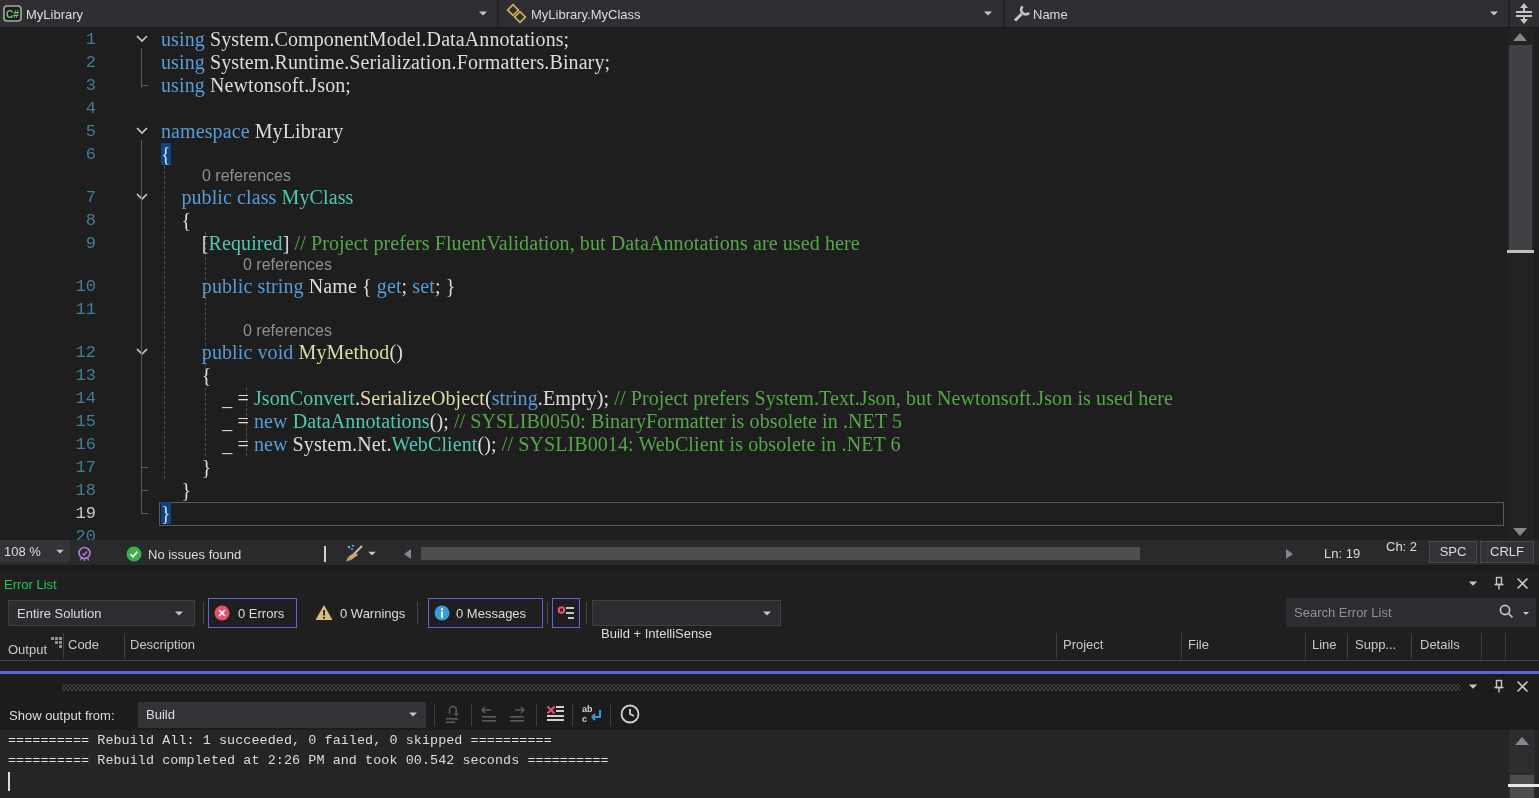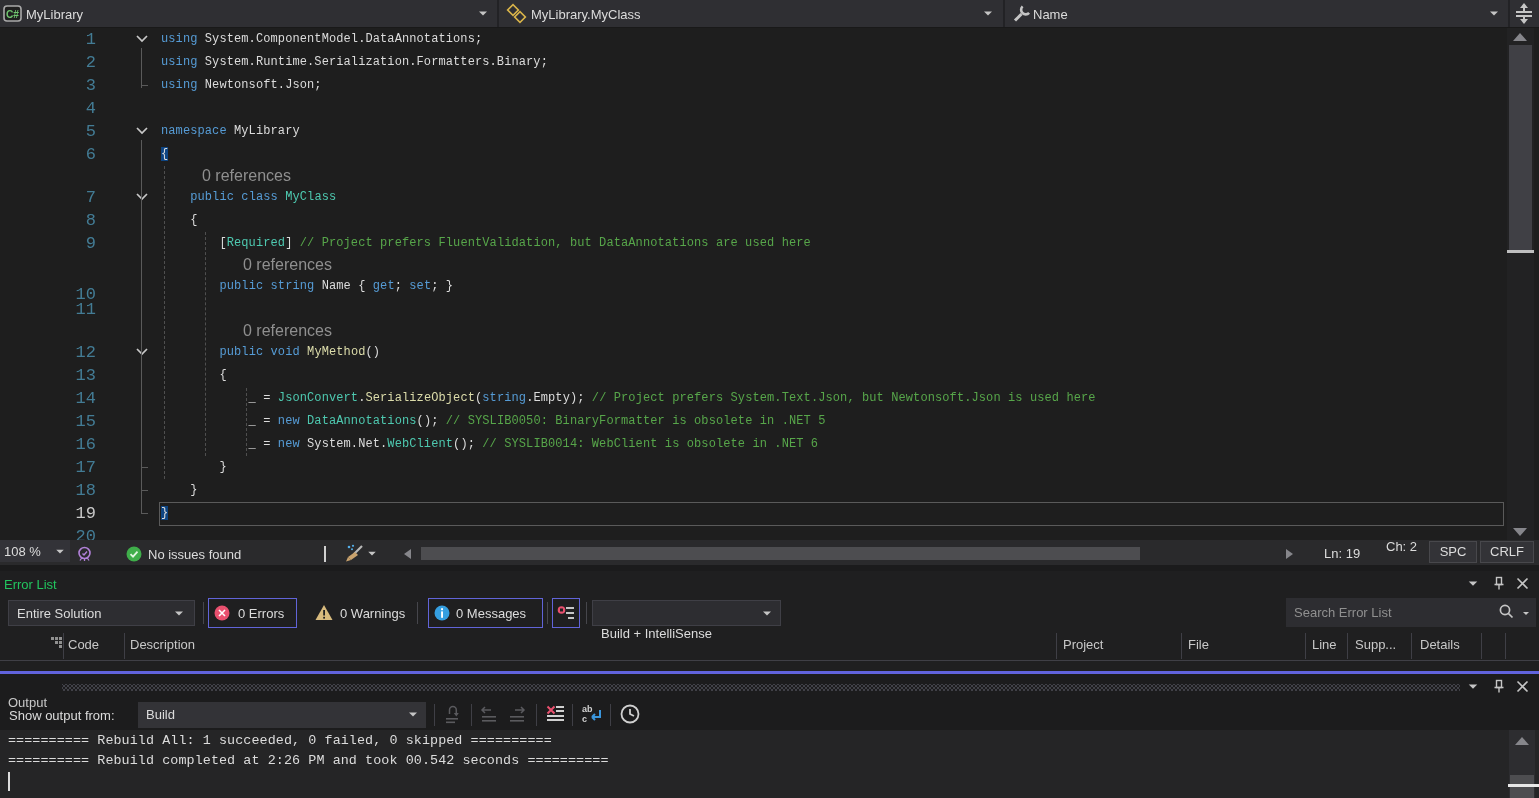--- a/index.html
+++ b/index.html
@@ -1,18 +1,18 @@
 <!DOCTYPE html>
 <html><head><meta charset="utf-8"><style>
 *{box-sizing:border-box;margin:0;padding:0}
 html,body{width:1539px;height:798px;background:#1e1e1e;overflow:hidden}
 body{position:relative;font-family:"Liberation Sans",sans-serif;color:#dcdcdc}
 .a{position:absolute}
 .mono{font-family:"Liberation Mono",monospace}
-.cl{position:absolute;left:161px;font-family:Liberation Mono, monospace;font-size:12px;line-height:23px;letter-spacing:.1px;white-space:pre;color:#dcdcdc}
+.cl{position:absolute;left:161px;font-family:Liberation Serif, serif;font-size:20px;line-height:23px;letter-spacing:.1px;white-space:pre;color:#dcdcdc}
 .ln{position:absolute;width:70px;text-align:right;font-family:"Liberation Mono",monospace;font-size:17px;line-height:23px;color:#437c95}
 .lens{position:absolute;font-size:16px;line-height:20px;color:#8f8f8f}
 .tri-d{width:0;height:0;border-left:5px solid transparent;border-right:5px solid transparent;border-top:5px solid #c5c5c5}
 .ui13{font-size:13px;color:#dcdcdc}
 </style></head><body>
 <div class="a" style="left:0;top:0;width:1539px;height:27px;background:#2f2f33"></div>
 <div class="a" style="left:497px;top:0;width:2px;height:27px;background:#222225"></div>
 <div class="a" style="left:1003px;top:0;width:2px;height:27px;background:#222225"></div>
 <div class="a" style="left:1508px;top:0;width:2px;height:27px;background:#222225"></div>
 <div class="a" style="left:0;top:27px;width:1539px;height:1px;background:#191919"></div>
@@ -47,21 +47,21 @@
 <div class="a" style="left:159px;top:502px;width:1345px;height:24px;border:1px solid #5a5a5a"></div>
 <div class="ln" style="left:26px;top:28px;color:#437c95;">1</div>
 <div class="ln" style="left:26px;top:51px;color:#437c95;">2</div>
 <div class="ln" style="left:26px;top:74px;color:#437c95;">3</div>
 <div class="ln" style="left:26px;top:97px;color:#437c95;">4</div>
 <div class="ln" style="left:26px;top:120px;color:#437c95;">5</div>
 <div class="ln" style="left:26px;top:143px;color:#437c95;">6</div>
 <div class="ln" style="left:26px;top:186px;color:#437c95;">7</div>
 <div class="ln" style="left:26px;top:209px;color:#437c95;">8</div>
 <div class="ln" style="left:26px;top:232px;color:#437c95;">9</div>
-<div class="ln" style="left:26px;top:275px;color:#437c95;margin-top:8px;">10</div>
+<div class="ln" style="left:26px;top:275px;color:#437c95;">10</div>
 <div class="ln" style="left:26px;top:298px;color:#437c95;">11</div>
 <div class="ln" style="left:26px;top:341px;color:#437c95;">12</div>
 <div class="ln" style="left:26px;top:364px;color:#437c95;">13</div>
 <div class="ln" style="left:26px;top:387px;color:#437c95;">14</div>
 <div class="ln" style="left:26px;top:410px;color:#437c95;">15</div>
 <div class="ln" style="left:26px;top:433px;color:#437c95;">16</div>
 <div class="ln" style="left:26px;top:456px;color:#437c95;">17</div>
 <div class="ln" style="left:26px;top:479px;color:#437c95;">18</div>
 <div class="ln" style="left:26px;top:502px;color:#c8c8c8;">19</div>
 <div class="ln" style="left:26px;top:525px;color:#437c95;height:15px;overflow:hidden;">20</div>
@@ -217,21 +217,21 @@
 <rect x="1" y="1" width="3" height="3" fill="#909090"></rect>
     <rect x="5" y="1" width="3" height="3" fill="#909090"></rect>
     <rect x="9" y="1" width="3" height="3" fill="#909090"></rect>
 <rect x="5" y="5" width="3" height="3" fill="#909090"></rect>
     <rect x="9" y="5" width="3" height="3" fill="#909090"></rect>
     <rect x="9" y="9" width="3" height="3" fill="#909090"></rect>
   </svg>
 <div class="a" style="left:0;top:660px;width:1539px;height:1px;background:#3f3f46"></div>
 <div class="a" style="left:0;top:671px;width:1539px;height:3px;background:#6163dd"></div>
 <div class="a" style="left:0;top:674px;width:1539px;height:56px;background:#1c1c1d"></div>
-<div class="a ui13" style="left:8px;top:695px;color:#c8c8c8">Output</div>
+<div class="a ui13" style="left:8px;top:642px;color:#c8c8c8">Output</div>
 <div class="a" style="left:62px;top:684px;width:1398px;height:7px;background-image:radial-gradient(#414148 0.9px, transparent 1.1px),radial-gradient(#414148 0.9px, transparent 1.1px);background-size:4px 4px,4px 4px;background-position:0 0,2px 2px"></div>
 <div class="a tri-d" style="left:1468px;top:684px;transform:scale(.85)"></div>
 <svg class="a" style="left:1491px;top:679px" width="15" height="15">
 <rect x="5.5" y="1.5" width="5" height="7" fill="none" stroke="#c5c5c5" stroke-width="1.4"></rect>
 <path d="M3.5 8.5 L12.5 8.5 M8 8.5 L8 13.5" stroke="#c5c5c5" stroke-width="1.4"></path>
   </svg>
 <svg class="a" style="left:1516px;top:680px" width="13" height="13">
 <path d="M1.5 1.5 L11.5 11.5 M11.5 1.5 L1.5 11.5" stroke="#c5c5c5" stroke-width="1.6"></path>
   </svg>
 <div class="a ui13" style="left:9px;top:708px">Show output from:</div>

